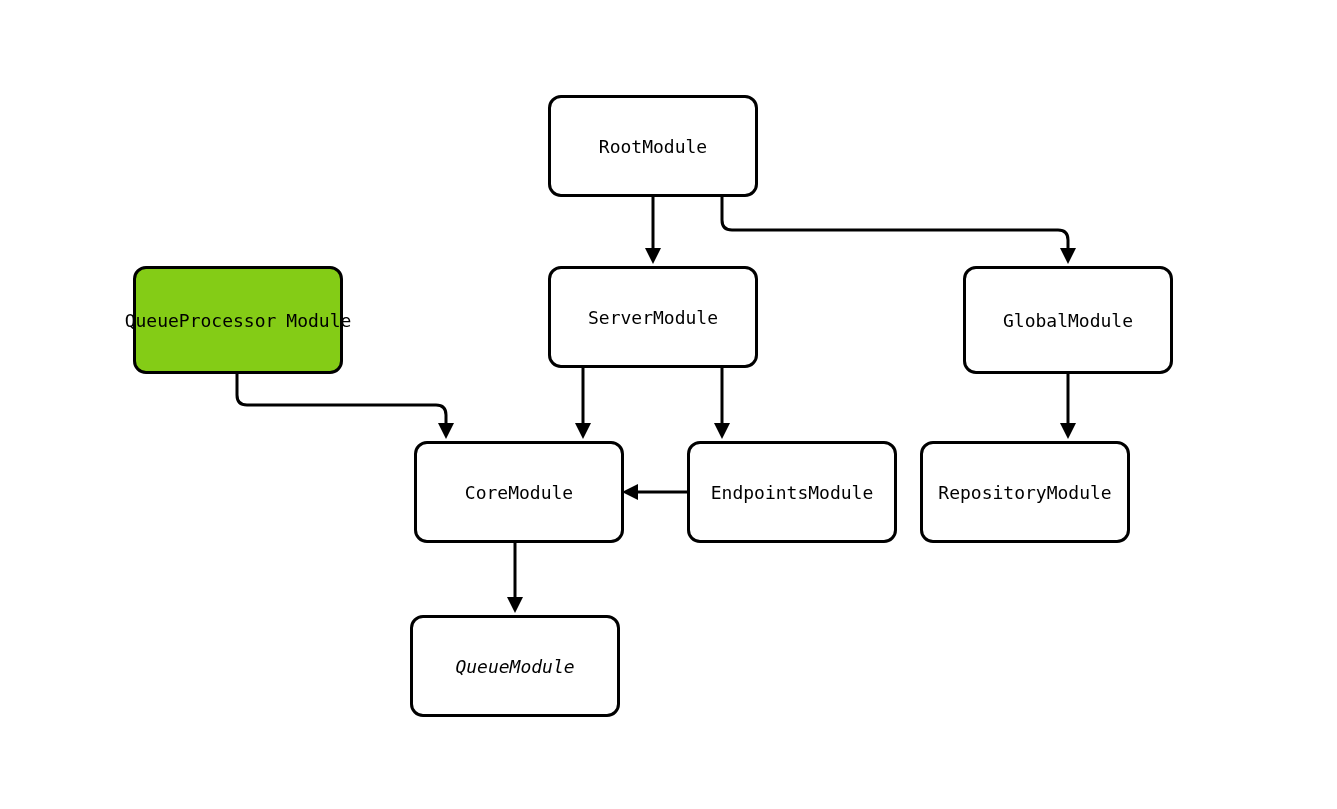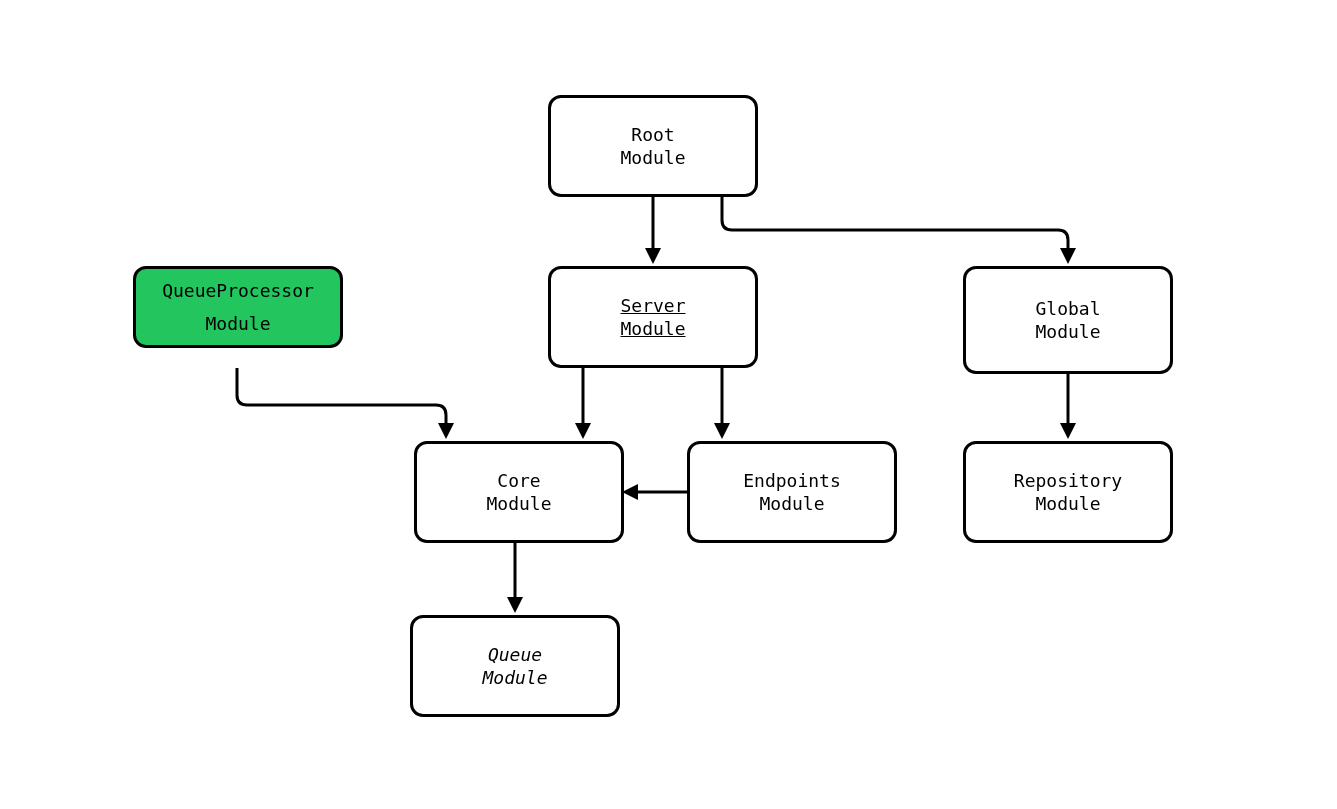--- a/index.html
+++ b/index.html
@@ -26,21 +26,21 @@
     width: 1337px;
     height: 809px;
   }
   .node {
     position: absolute;
     box-sizing: border-box;
     background: #ffffff;
     border: 3px solid #000000;
     border-radius: 13px;
     display: flex;
-    flex-direction: column;
+    flex-direction: row;
     align-items: center;
     justify-content: center;
     z-index: 2;
   }
   .node-line {
     font-size: 18px;
     line-height: 23px;
     color: #000000;
     white-space: pre;
     letter-spacing: 0px;
@@ -78,46 +78,46 @@
       <path d="M515,543 L515,597" marker-end="url(#arrowdown)"></path>
 
     </g>
   </svg>
 
   <div class="node" style="left: 548px; top: 95px; width: 210px; height: 102px; background: rgb(255, 255, 255); border-color: rgb(0, 0, 0);">
     <span class="node-line">Root</span>
     <span class="node-line">Module</span>
   </div>
 
-  <div class="node" style="left: 133px; top: 266px; width: 210px; height: 82px; background: #22c55e; border-color: rgb(0, 0, 0); gap: 10px;">
+  <div class="node" style="left: 133px; top: 266px; width: 210px; height: 108px; background: #84cc16; border-color: rgb(0, 0, 0); gap: 10px;">
     <span class="node-line">QueueProcessor</span>
     <span class="node-line">Module</span>
   </div>
 
-  <div class="node" style="left: 548px; top: 266px; width: 210px; height: 102px; background: rgb(255, 255, 255); border-color: rgb(0, 0, 0); text-decoration: underline;">
+  <div class="node" style="left: 548px; top: 266px; width: 210px; height: 102px; background: rgb(255, 255, 255); border-color: rgb(0, 0, 0);">
     <span class="node-line">Server</span>
     <span class="node-line">Module</span>
   </div>
 
   <div class="node" style="left: 963px; top: 266px; width: 210px; height: 108px; background: rgb(255, 255, 255); border-color: rgb(0, 0, 0);">
     <span class="node-line">Global</span>
     <span class="node-line">Module</span>
   </div>
 
   <div class="node" style="left: 414px; top: 441px; width: 210px; height: 102px; background: rgb(255, 255, 255); border-color: rgb(0, 0, 0);">
     <span class="node-line">Core</span>
     <span class="node-line">Module</span>
   </div>
 
   <div class="node" style="left: 687px; top: 441px; width: 210px; height: 102px; background: rgb(255, 255, 255); border-color: rgb(0, 0, 0); justify-content: center;">
     <span class="node-line">Endpoints</span>
     <span class="node-line">Module</span>
   </div>
 
-  <div class="node" style="left: 963px; top: 441px; width: 210px; height: 102px; background: rgb(255, 255, 255); border-color: rgb(0, 0, 0);">
+  <div class="node" style="left: 920px; top: 441px; width: 210px; height: 102px; background: rgb(255, 255, 255); border-color: rgb(0, 0, 0);">
     <span class="node-line">Repository</span>
     <span class="node-line">Module</span>
   </div>
 
   <div class="node" style="left: 410px; top: 615px; width: 210px; height: 102px; background: rgb(255, 255, 255); border-color: rgb(0, 0, 0); font-style: italic;">
     <span class="node-line">Queue</span>
     <span class="node-line">Module</span>
   </div>
 
 </div>

